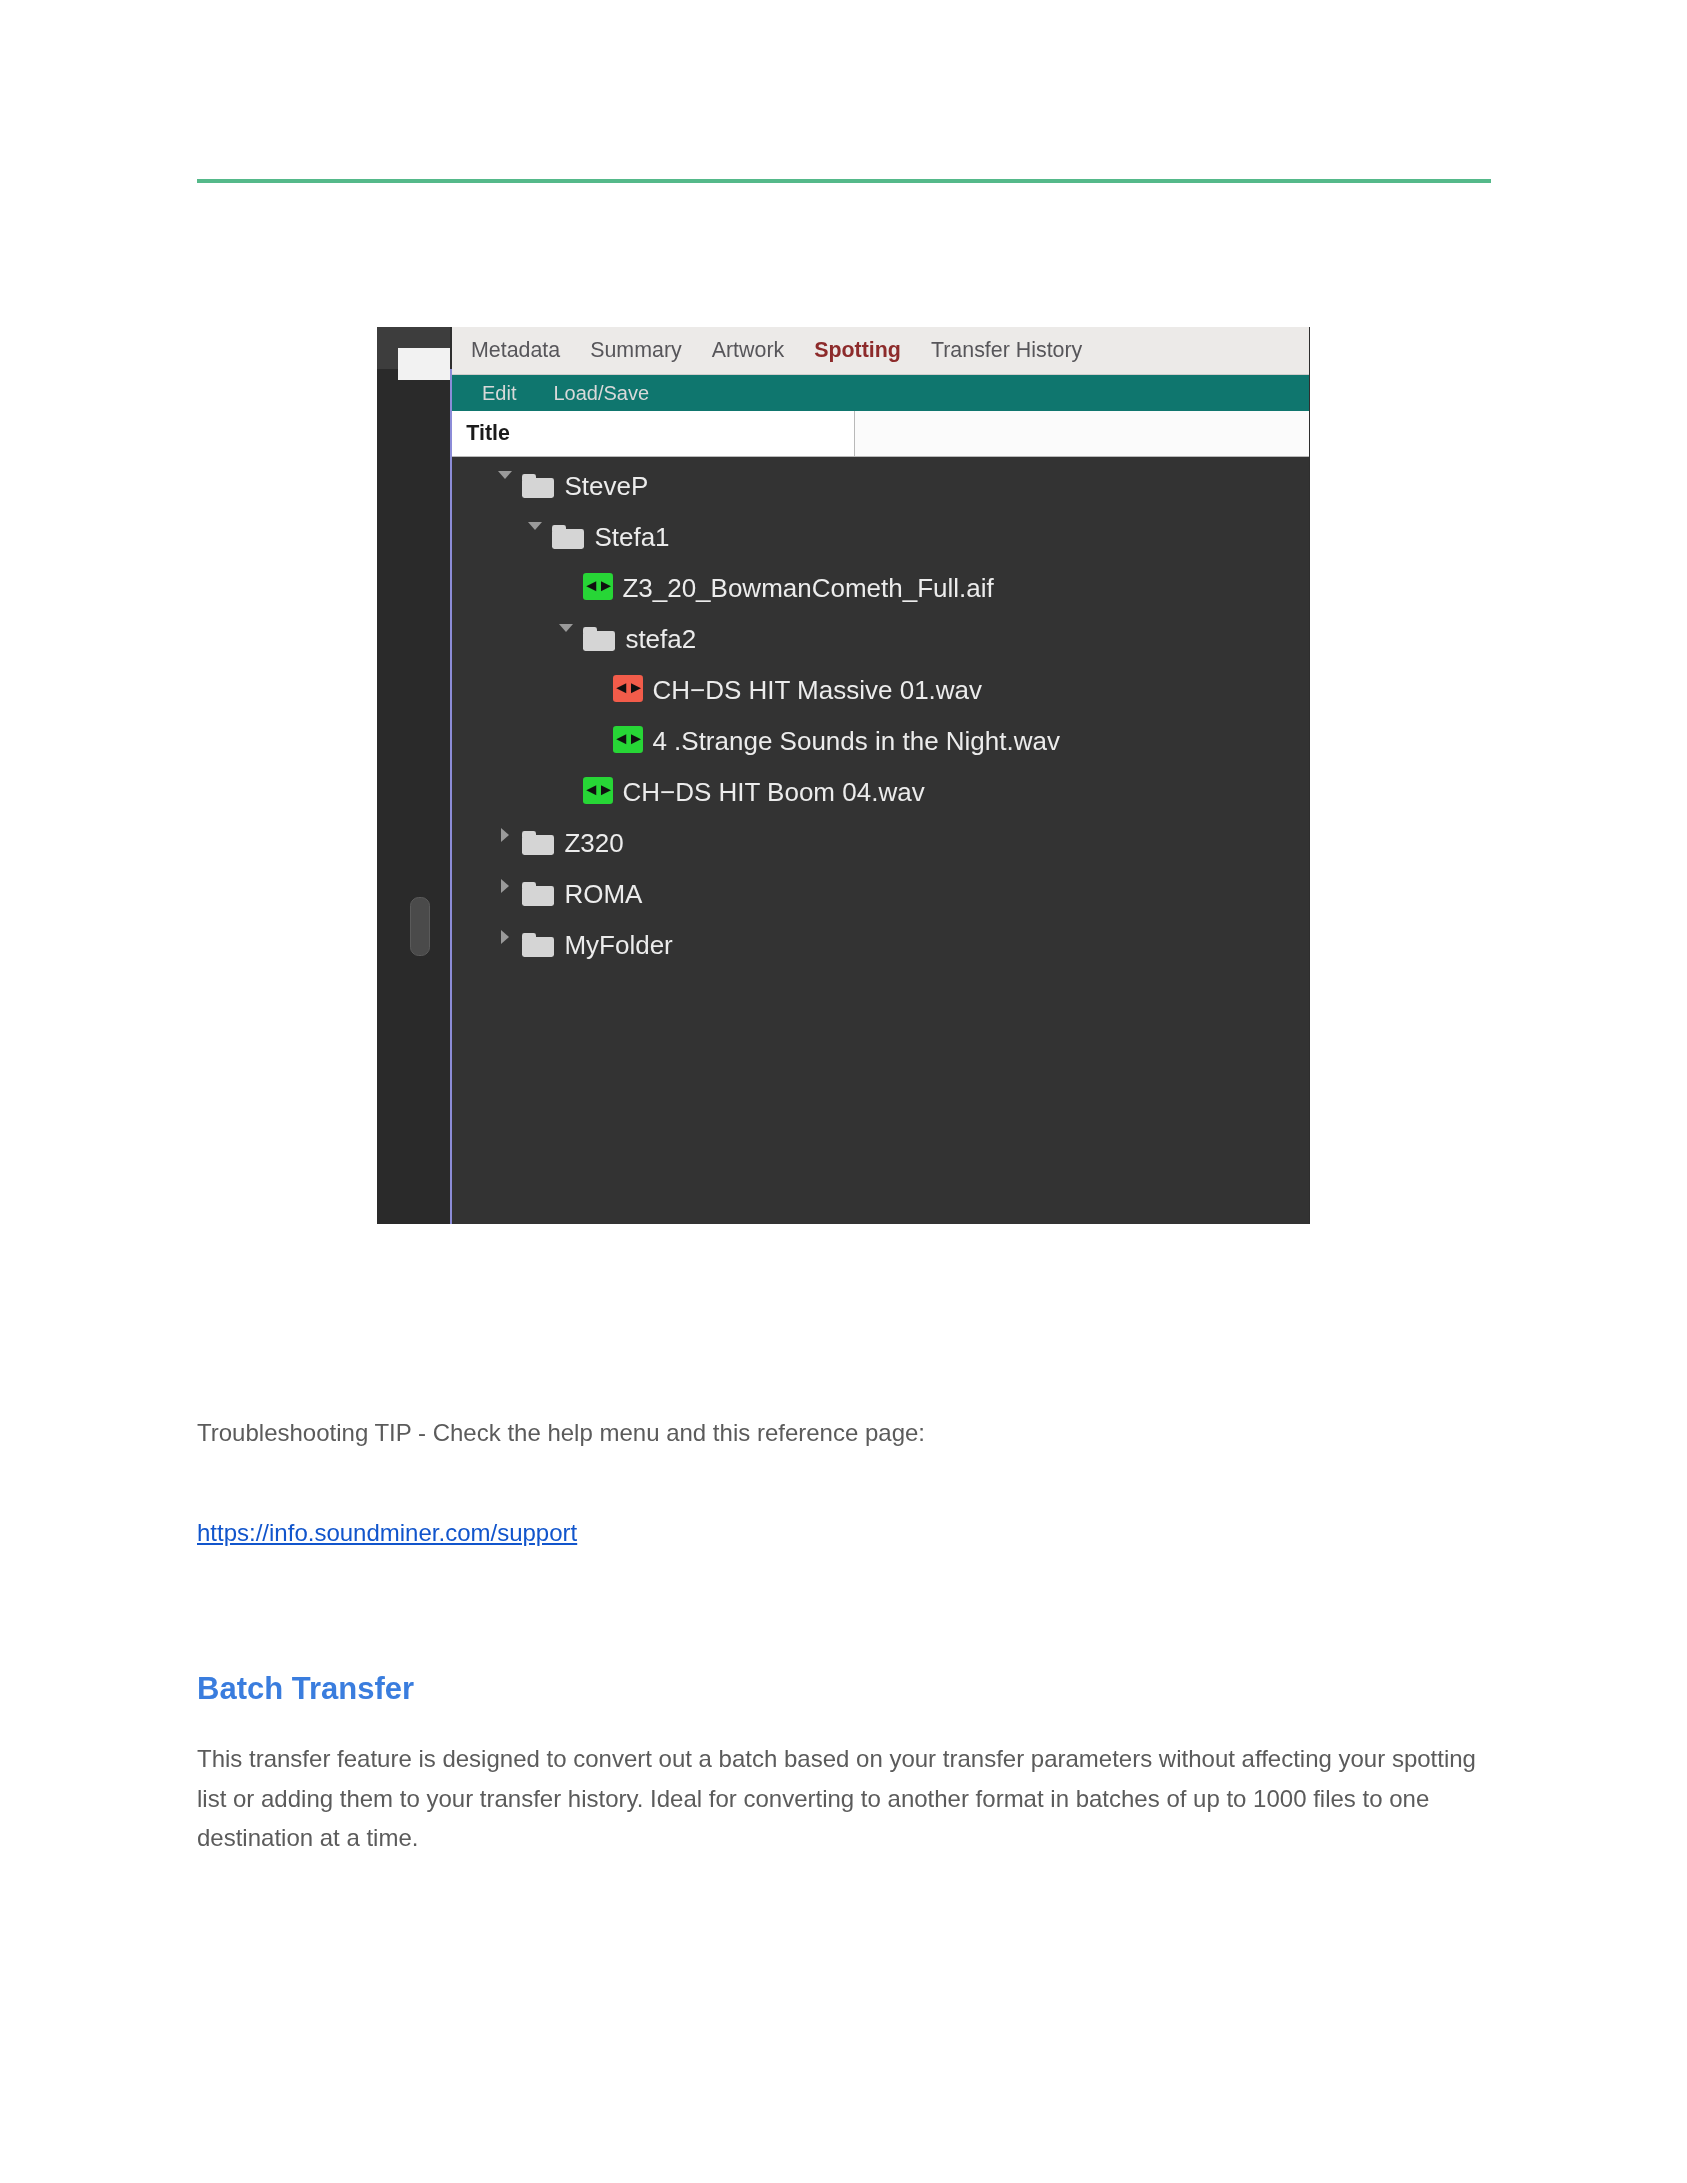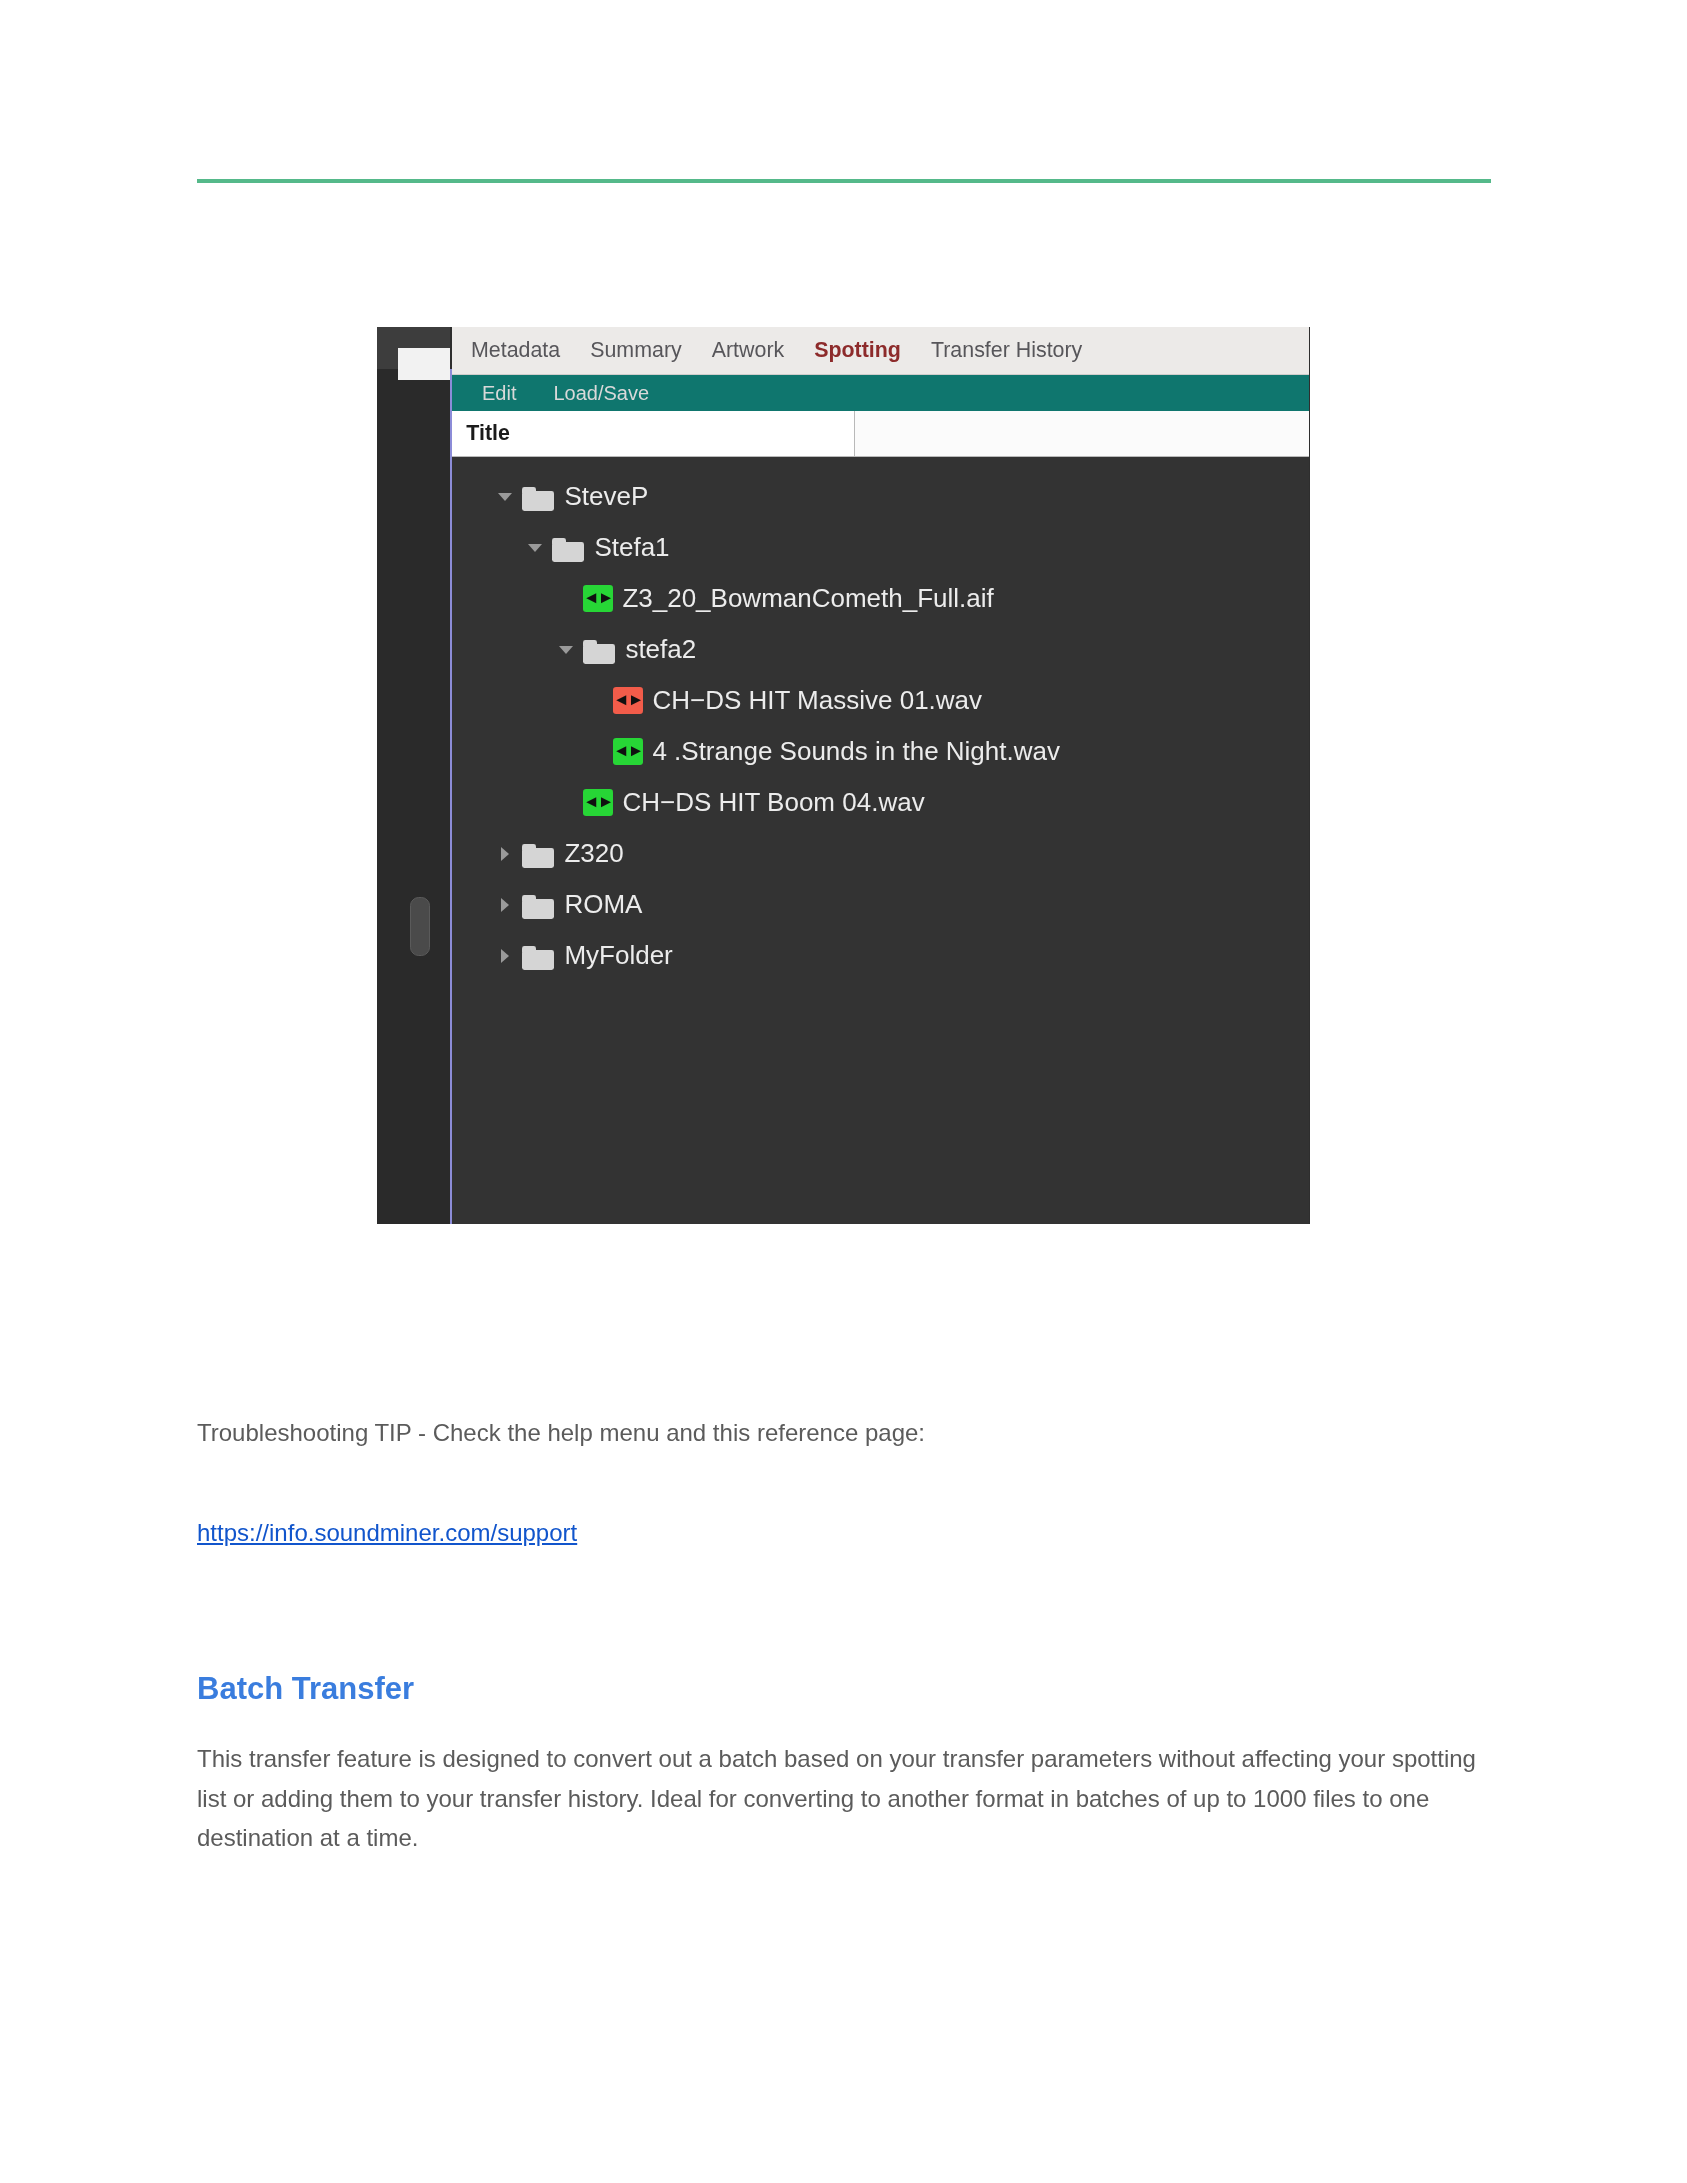--- a/index.html
+++ b/index.html
@@ -164,21 +164,21 @@
     top: 130px;
     width: 857px;
     height: 767px;
     background: #333333;
     padding-top: 14.3px;
     box-sizing: border-box;
   }
   .row {
     height: 51px;
     display: flex;
-    align-items: center;
+    align-items: flex-start;
     color: #ececec;
     font-size: 26px;
     white-space: nowrap;
   }
   .disc-wrap {
     width: 24px;
     display: flex;
     justify-content: center;
     align-items: center;
     flex: 0 0 24px;

